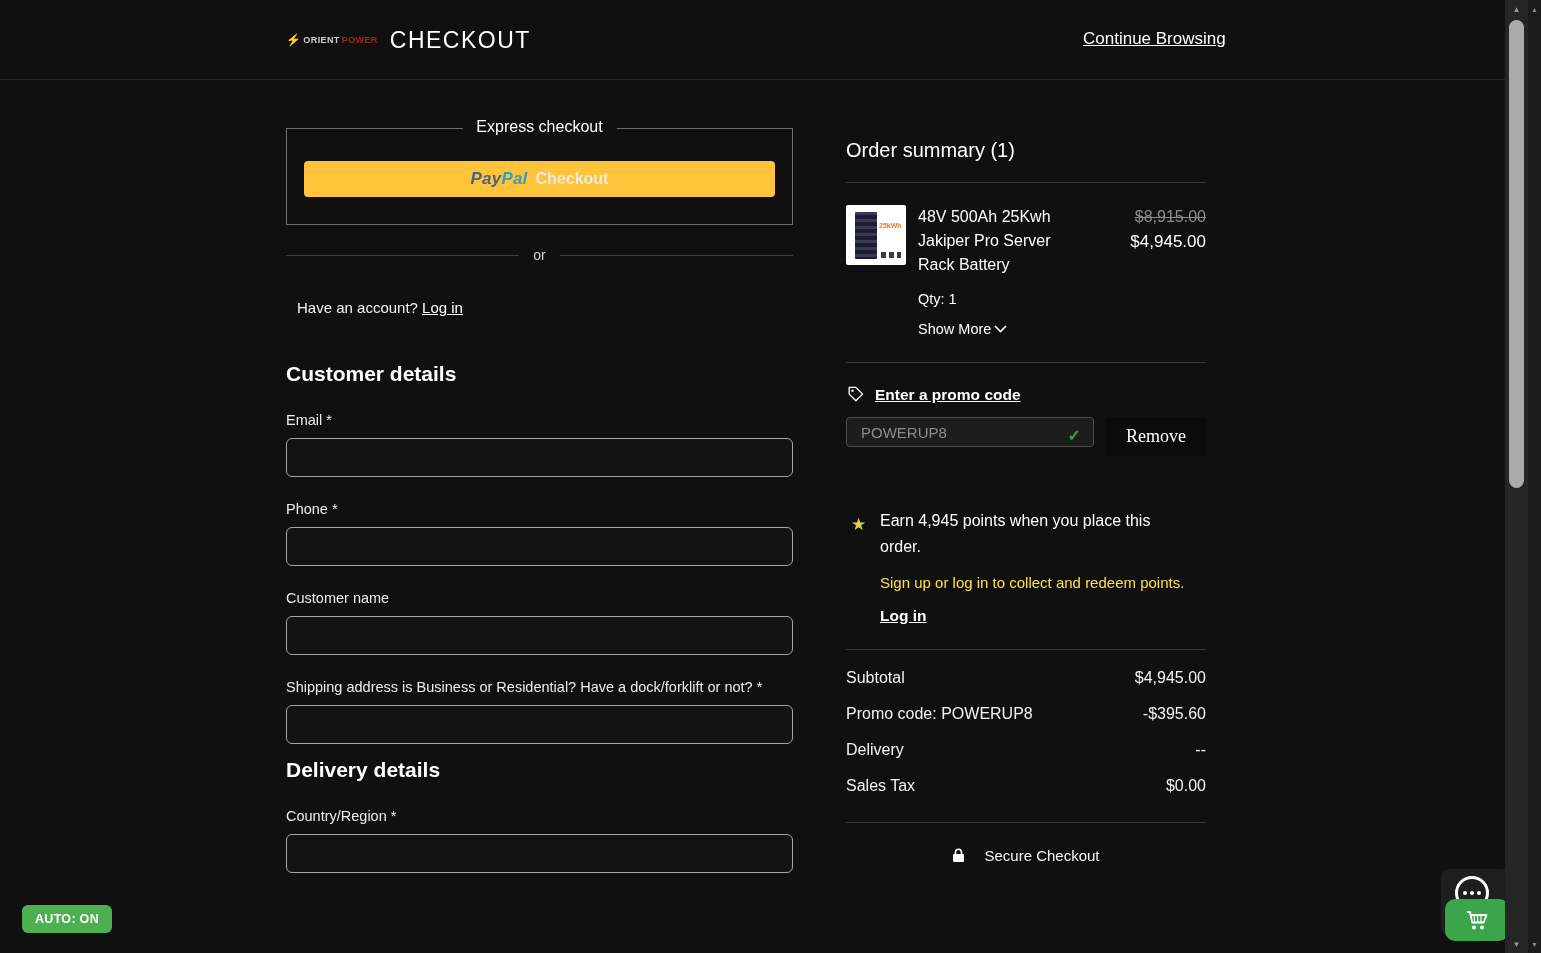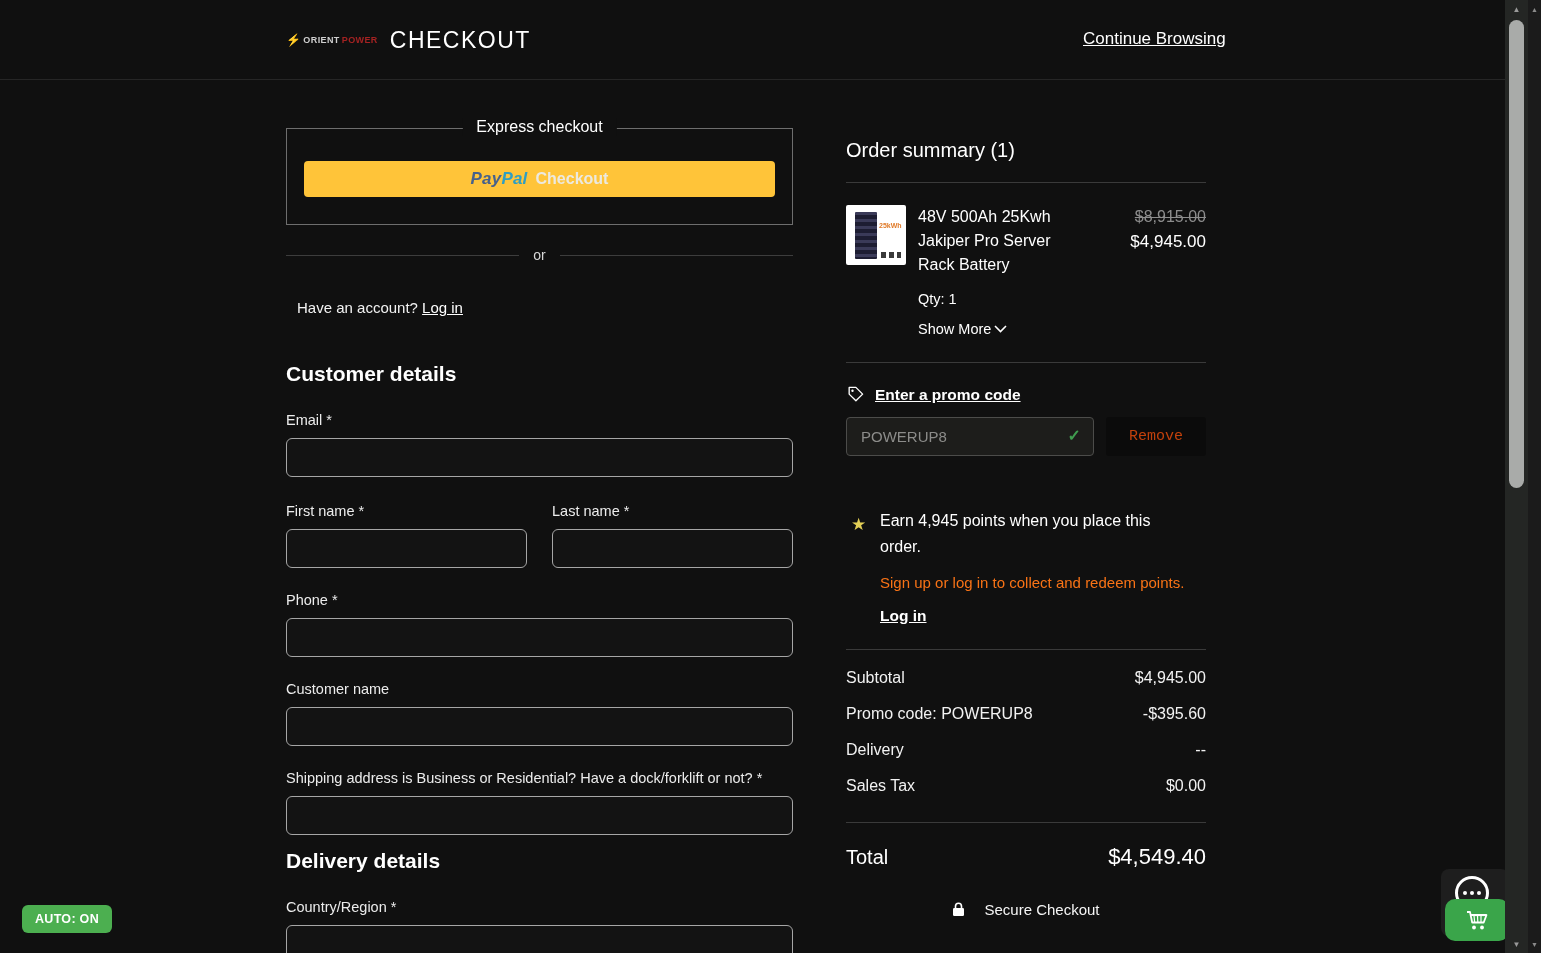--- a/index.html
+++ b/index.html
@@ -60,28 +60,28 @@
   .price-block { margin-left:auto; text-align:right; }
   .orig-price { color:#8d8d8d; text-decoration:line-through; font-size:16px; line-height:24px; }
   .cur-price { color:#fff; font-size:17px; line-height:26px; }
   .qty { margin-top:12px; margin-left:72px; font-size:14.5px; line-height:20px; }
   .show-more { margin-top:9px; margin-left:72px; font-size:14.5px; display:flex; align-items:center; gap:3px; cursor:pointer; line-height:22px; }
   .d2 { margin-top:22px; }
   .promo-link-row { margin-top:22px; display:flex; align-items:center; gap:10px; cursor:pointer; }
   .promo-link { font-size:15.5px; font-weight:600; text-decoration:underline; color:#fff;text-align:center; }
   .promo-row { margin-top:13px; display:flex; gap:12px; }
   .promo-input-wrap { position:relative; width:248px; }
-  .promo-input { width:100%; height:39px; background:#1d1d1b; border:1px solid #4c4c4a; border-radius:4px; color:#8c8c8a; font-size:15px; padding:0 36px 0 14px; font-family:inherit; outline:none; }
+  .promo-input { width:100%; height:30px; background:#1d1d1b; border:1px solid #4c4c4a; border-radius:4px; color:#8c8c8a; font-size:15px; padding:0 36px 0 14px; font-family:inherit; outline:none; }
   .promo-check { position:absolute; right:13px; top:9px; color:#3f9d4f; font-size:16px; font-weight:700; }
-  .remove-btn { width:100px; height:39px; background:#0b0b0b; color:#c2410c; border:none; border-radius:3px; font-size:15px; font-family:Liberation Mono, monospace; cursor:pointer; }
+  .remove-btn { width:100px; height:39px; background:#0b0b0b; color:#ffffff; border:none; border-radius:3px; font-size:18px; font-family:Liberation Serif, serif; cursor:pointer; }
 
   .points-block { margin-top:52px; position:relative; padding-left:34px; }
   .star-icon { position:absolute; left:5px; top:6px; color:#e3cf56; font-size:17px; }
   .earn-text { font-size:16px; line-height:26px; width:300px; color:#fff; }
-  .signup-text { margin-top:13px; font-size:15px; color:#f97316; line-height:20px; }
+  .signup-text { margin-top:13px; font-size:15px; color:#fde047; line-height:20px; }
   .points-login { margin-top:14px; font-size:15.5px; font-weight:600; text-decoration:underline; display:inline-block; cursor:pointer; color:#fff; }
 
   .d3 { margin-top:24px; }
   .totals { margin-top:10px; }
   .total-row { display:flex; justify-content:space-between; font-size:16px; line-height:36px; color:#f2f2f2; }
   .d4 { margin-top:18px; }
   .grand-row { margin-top:14px; display:flex; justify-content:space-between; align-items:center; line-height:40px; }
   .grand-label { font-size:20px; font-weight:500; }
   .grand-value { font-size:22px; font-weight:500; }
   .secure-row { margin-top:24px; display:flex; justify-content:center; align-items:center; gap:19px; font-size:15px; color:#f5f5f5; }
@@ -137,30 +137,20 @@
   <div class="account-row">
     <span>Have an account?</span>
     <a class="login-link">Log in</a>
   </div>
 
   <h2 class="section-heading customer-heading">Customer details</h2>
 
   <div class="field-label">Email *</div>
   <input class="text-input" type="text" style="">
 
-  <div class="name-row">
-    <div class="name-field">
-      <div class="field-label">First name *</div>
-      <input class="text-input" type="text" style="">
-    </div>
-    <div class="name-field">
-      <div class="field-label">Last name *</div>
-      <input class="text-input" type="text" style="">
-    </div>
-  </div>
 
   <div class="field-label">Phone *</div>
   <input class="text-input" type="text" style="">
 
   <div class="field-label">Customer name</div>
   <input class="text-input" type="text" style="">
 
   <div class="field-label">Shipping address is Business or Residential? Have a dock/forklift or not? *</div>
   <input class="text-input" type="text" style="">
 
@@ -239,24 +229,20 @@
       <span>--</span>
     </div>
     <div class="total-row">
       <span>Sales Tax</span>
       <span>$0.00</span>
     </div>
   </div>
 
   <div class="divider d4"></div>
 
-  <div class="grand-row">
-    <span class="grand-label">Total</span>
-    <span class="grand-value">$4,549.40</span>
-  </div>
 
   <div class="secure-row">
     <svg width="13" height="15" viewBox="0 0 13 15">
         <rect x="1" y="6" width="11" height="8" rx="1.2" fill="#ffffff"></rect>
         <path d="M3.5 6 V4.2 a3 3 0 0 1 6 0 V6" fill="none" stroke="#ffffff" stroke-width="1.6"></path>
       </svg>
     <span>Secure Checkout</span>
   </div>
 
 </div>

